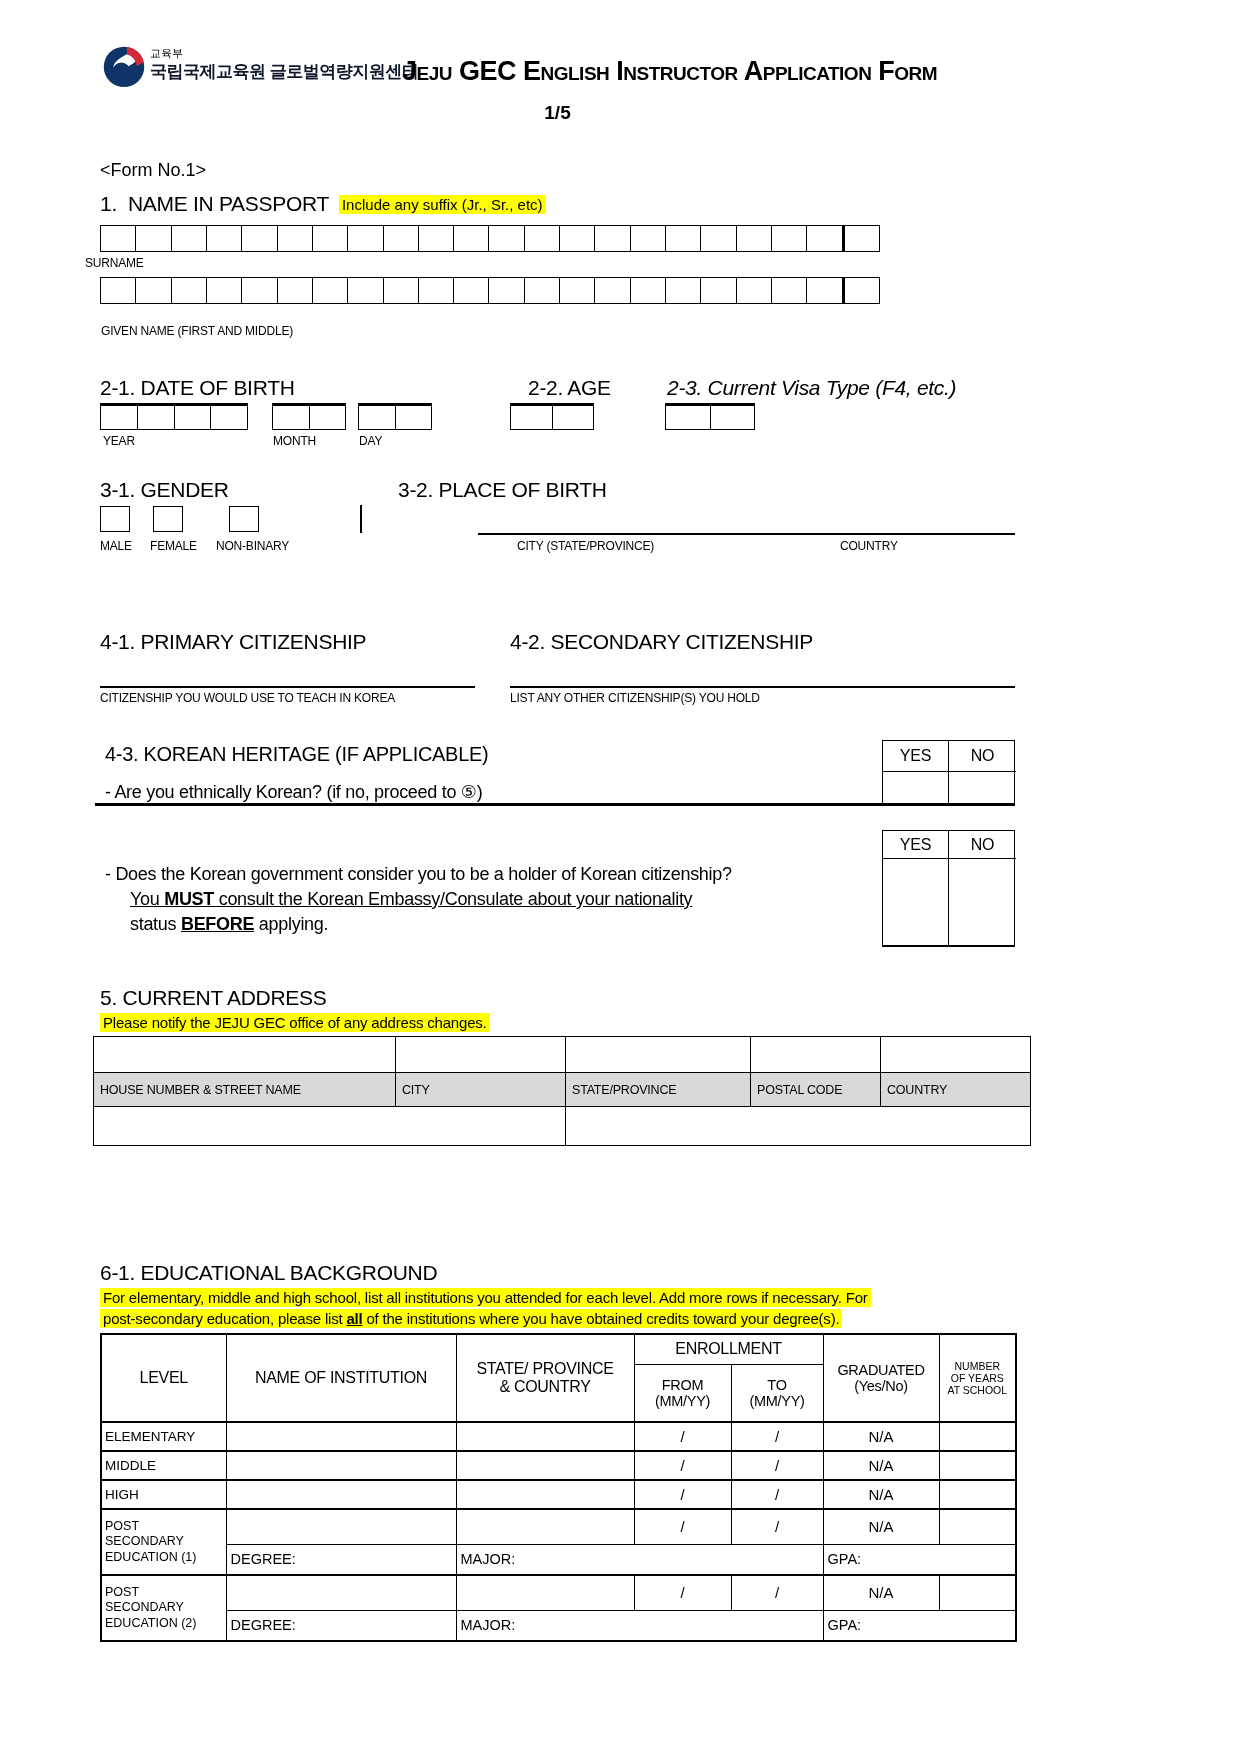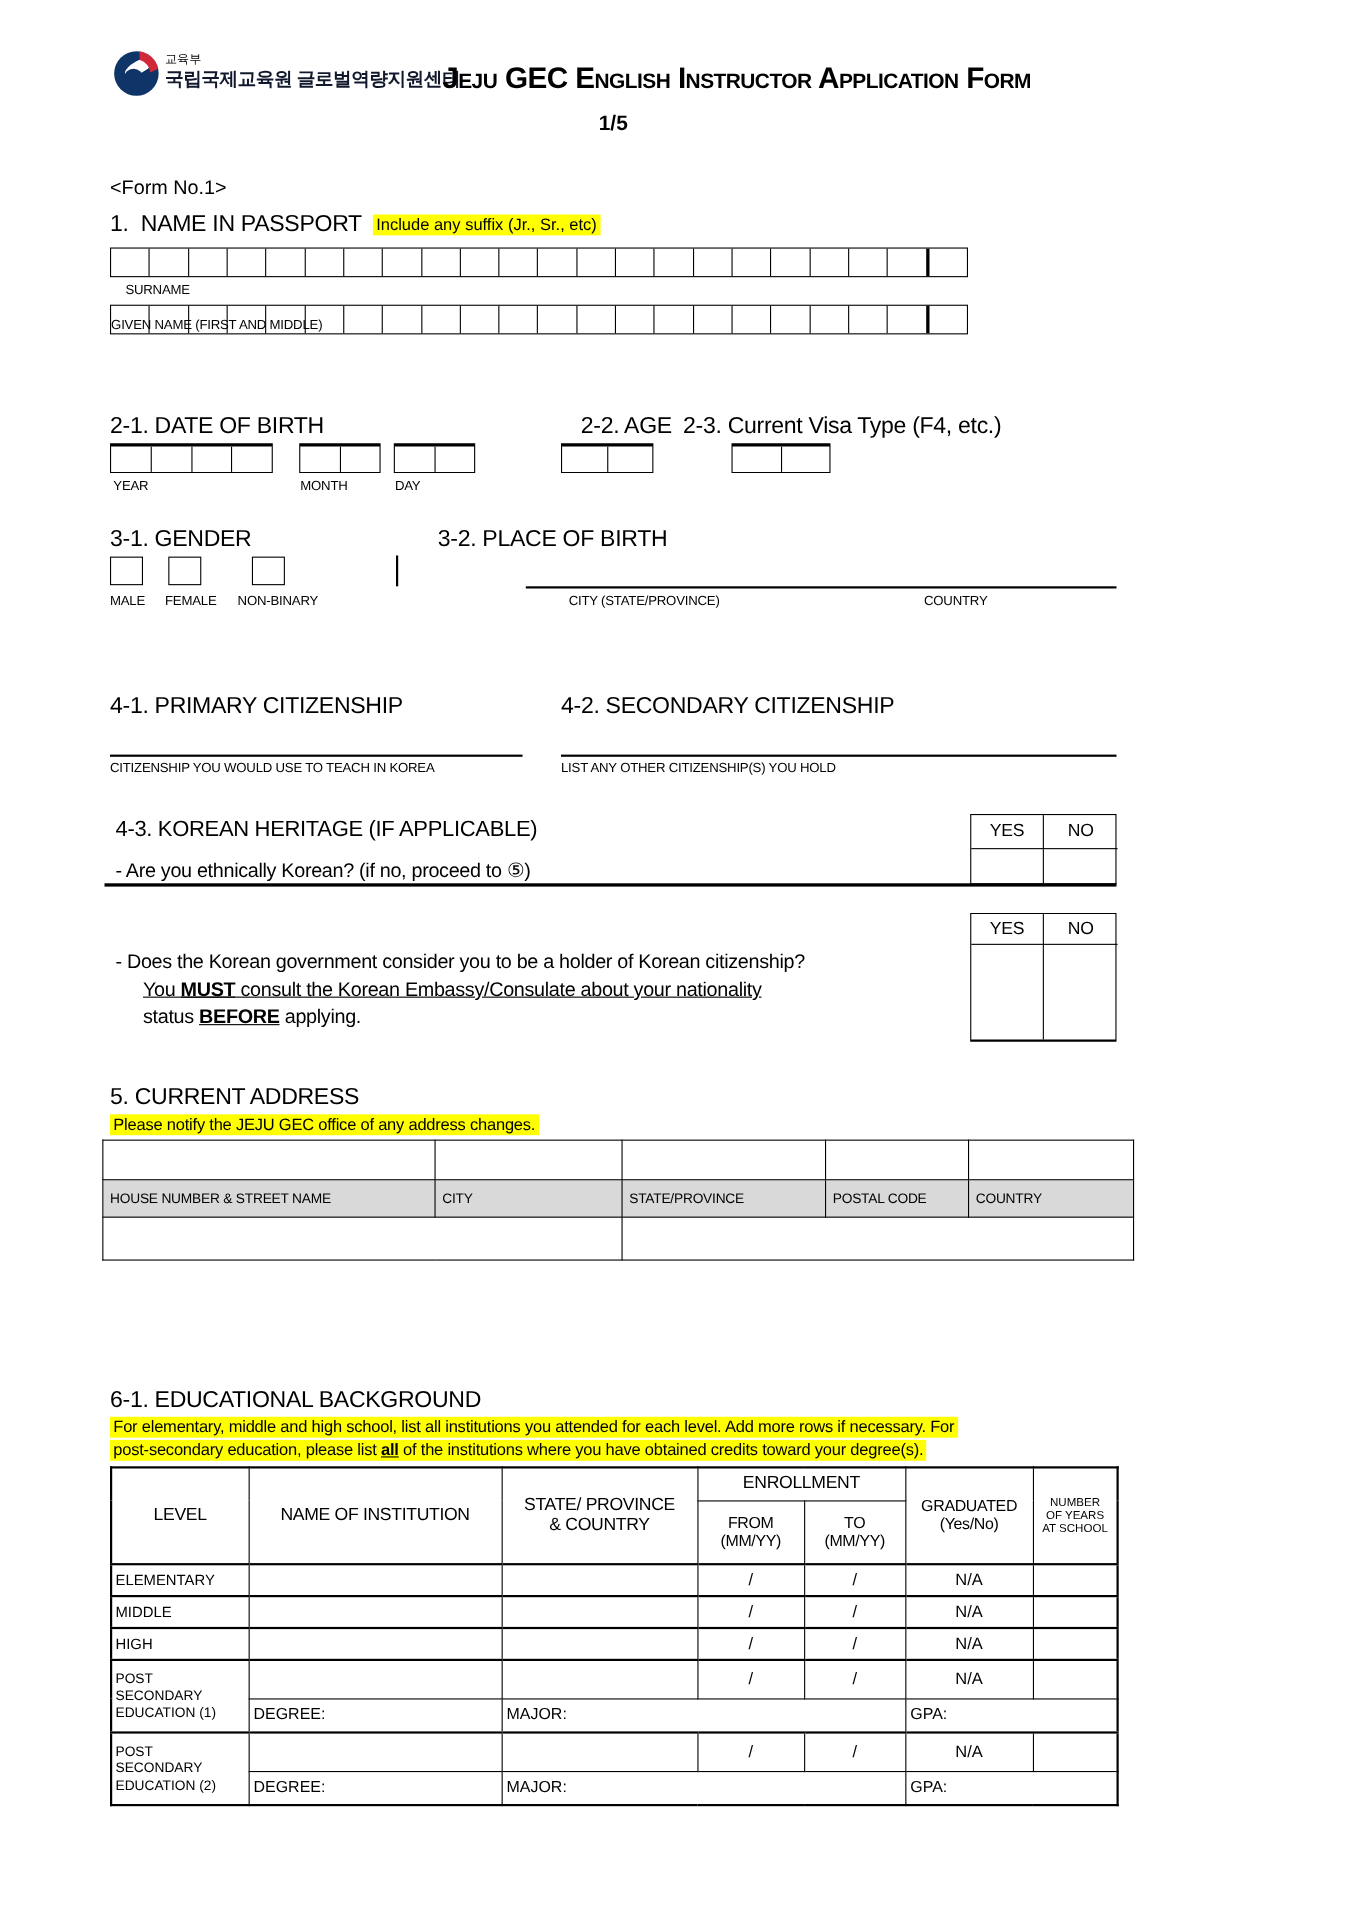--- a/index.html
+++ b/index.html
@@ -89,21 +89,21 @@
       <div class="cell"></div>
       <div class="cell"></div>
       <div class="cell"></div>
       <div class="cell"></div>
       <div class="cell"></div>
       <div class="cell"></div>
       <div class="cell"></div>
       <div class="cell"></div>
       <div class="cell"></div>
     </div>
-  <div class="abs cap" style="left:114px;top:256px;">SURNAME</div>
+  <div class="abs cap" style="left:85px;top:256px;">SURNAME</div>
   <div class="abs cellrow boldlast" style="left:100px;top:277px;width:780px;">
       <div class="cell"></div>
       <div class="cell"></div>
       <div class="cell"></div>
       <div class="cell"></div>
       <div class="cell"></div>
       <div class="cell"></div>
       <div class="cell"></div>
       <div class="cell"></div>
       <div class="cell"></div>
@@ -114,25 +114,25 @@
       <div class="cell"></div>
       <div class="cell"></div>
       <div class="cell"></div>
       <div class="cell"></div>
       <div class="cell"></div>
       <div class="cell"></div>
       <div class="cell"></div>
       <div class="cell"></div>
       <div class="cell"></div>
     </div>
-  <div class="abs cap" style="left:101px;top:288px;">GIVEN NAME (FIRST AND MIDDLE)</div>
+  <div class="abs cap" style="left:101px;top:324px;">GIVEN NAME (FIRST AND MIDDLE)</div>
 
   <div class="abs sec-h" style="left:100px;top:376px;">2-1. DATE OF BIRTH</div>
   <div class="abs sec-h" style="left:510px;top:376px;margin-left:18px;">2-2. AGE</div>
-  <div class="abs sec-h" style="left:621px;top:376px;">2-3. Current Visa Type (F4, etc.)</div>
+  <div class="abs sec-h" style="left:667px;top:376px;font-style:italic;">2-3. Current Visa Type (F4, etc.)</div>
 
   <div class="abs boxgroup" style="left:100px;top:403px;width:148px;">
       <div class="cell"></div>
       <div class="cell"></div>
       <div class="cell"></div>
       <div class="cell"></div>
     </div>
   <div class="abs boxgroup" style="left:272px;top:403px;width:74px;">
       <div class="cell"></div>
       <div class="cell"></div>

